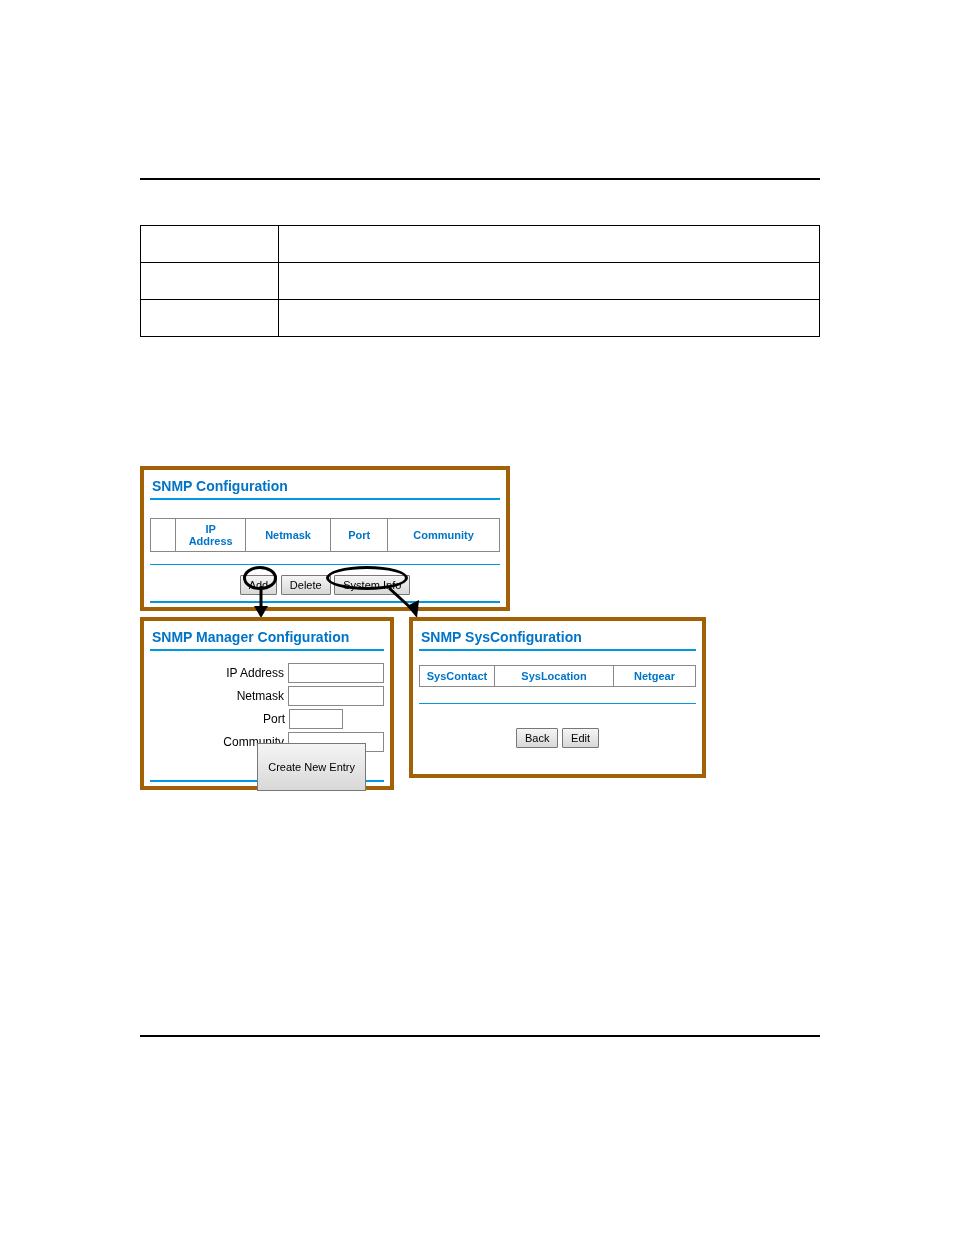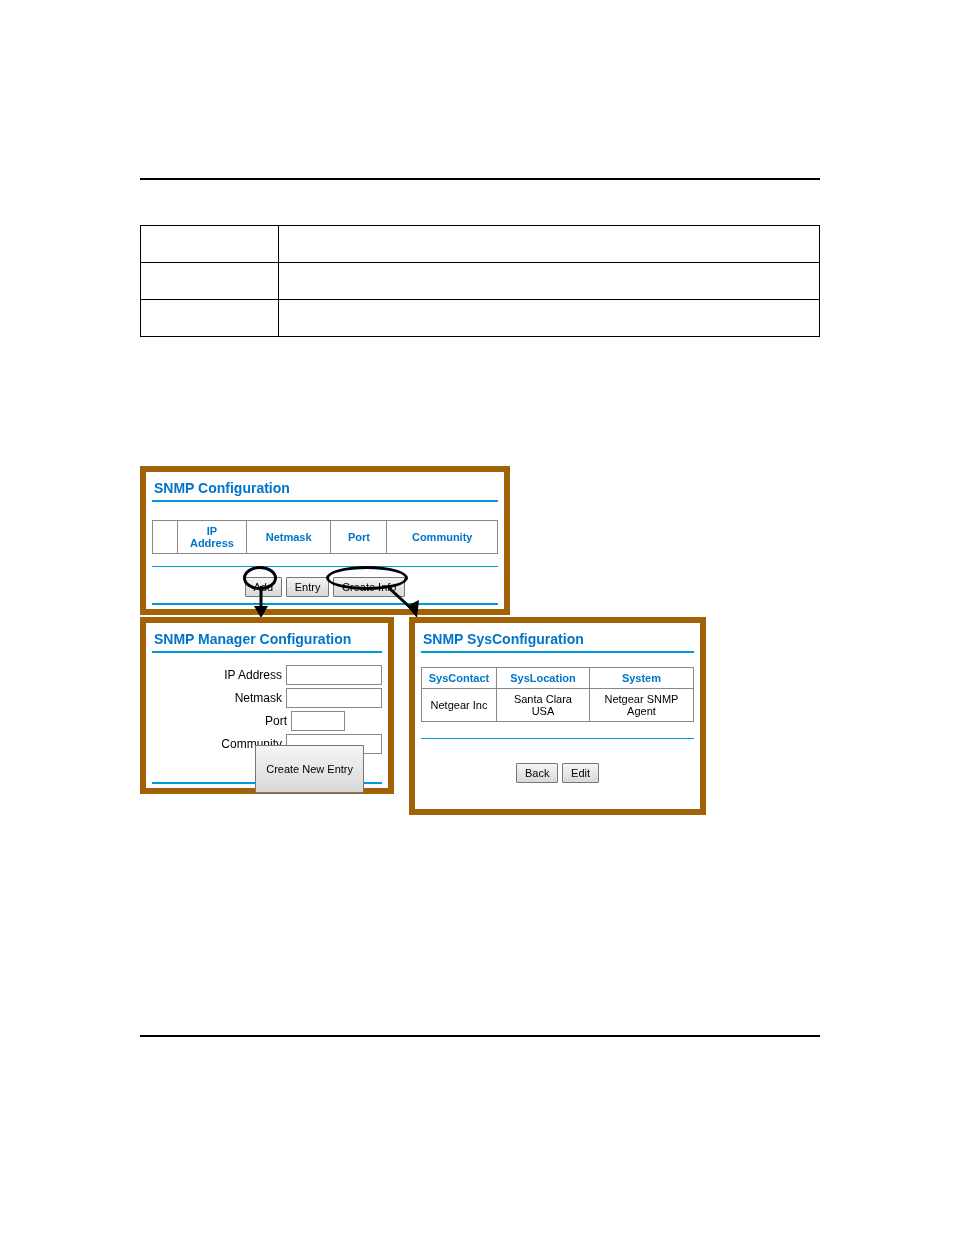--- a/index.html
+++ b/index.html
@@ -31,21 +31,21 @@
   }
   .def-table td, .def-table th {
     border: 1.5px solid #000;
     height: 34px;
   }
   .def-table .c1 { width: 135px; }
 
   .panel {
     position: absolute;
     background: #fff;
-    border: 6px solid #a16207;
+    border: 4px solid #a16207;
     box-sizing: border-box;
     padding: 4px 6px 2px 6px;
   }
   .panel-title {
     color: #0074c8;
     font-weight: bold;
     font-size: 14px;
     padding: 4px 2px;
   }
   .blueline {
@@ -170,22 +170,22 @@
         <th style="width:50px;">Port</th>
         <th style="width:110px;">Community</th>
       </tr>
     </tbody>
       </table>
 
     <div class="thin-blueline" style="margin-top:12px;"></div>
 
     <div class="btnrow">
       <span class="btn">Add</span>
-      <span class="btn">Entry</span>
-      <span class="btn">Create Info</span>
+      <span class="btn">Delete</span>
+      <span class="btn">System Info</span>
     </div>
     <div class="blueline"></div>
   </div>
 
   <div class="oval" style="left:243px; top:566px; width:34px; height:24px;"></div>
   <div class="oval" style="left:326px; top:566px; width:82px; height:24px;"></div>
 
   <svg class="arrow-svg" style="left:253px; top:586px;" width="16" height="34">
     <line x1="8" y1="0" x2="8" y2="22" stroke="#000" stroke-width="3"></line>
     <polygon points="1,20 15,20 8,32" fill="#000"></polygon>
@@ -223,26 +223,21 @@
 
   <div class="panel" style="left:409px; top:617px; width:297px;">
     <div class="panel-title">SNMP SysConfiguration</div>
     <div class="blueline" style="margin-bottom:14px;"></div>
 
     <table class="tbl" style="width:100%;">
       <tbody>
           <tr>
         <th style="width:62px;margin-left:45px;">SysContact</th>
         <th>SysLocation</th>
-        <th>System</th>
-      </tr>
-      <tr>
-        <td>Netgear Inc</td>
-        <td>Santa Clara USA</td>
-        <td>Netgear SNMP Agent</td>
+        <th>Netgear</th>
       </tr>
     </tbody>
       </table>
 
     <div class="thin-blueline" style="margin-top:16px;"></div>
     <div class="btnrow" style="margin:24px 0;">
       <span class="btn">Back</span>
       <span class="btn">Edit</span>
     </div>
   </div>

